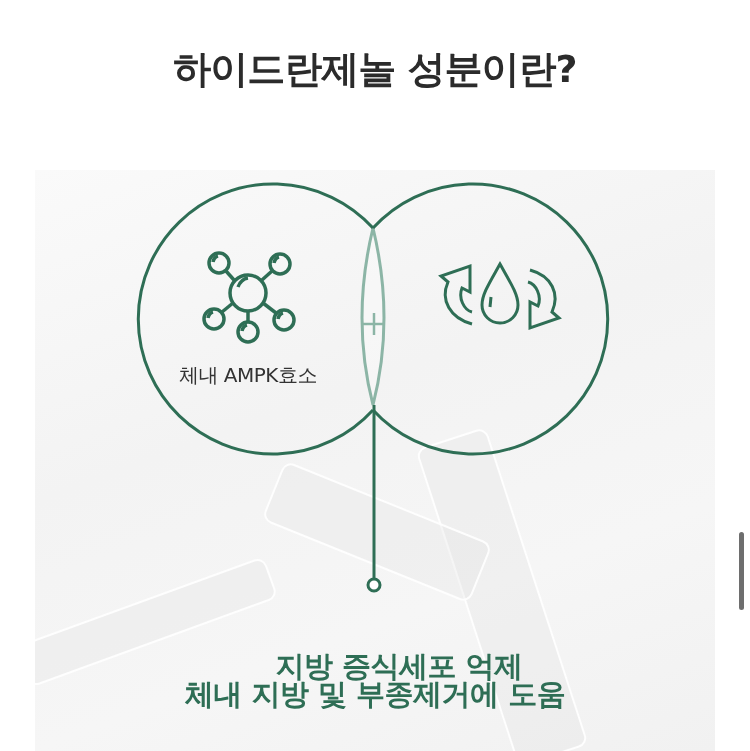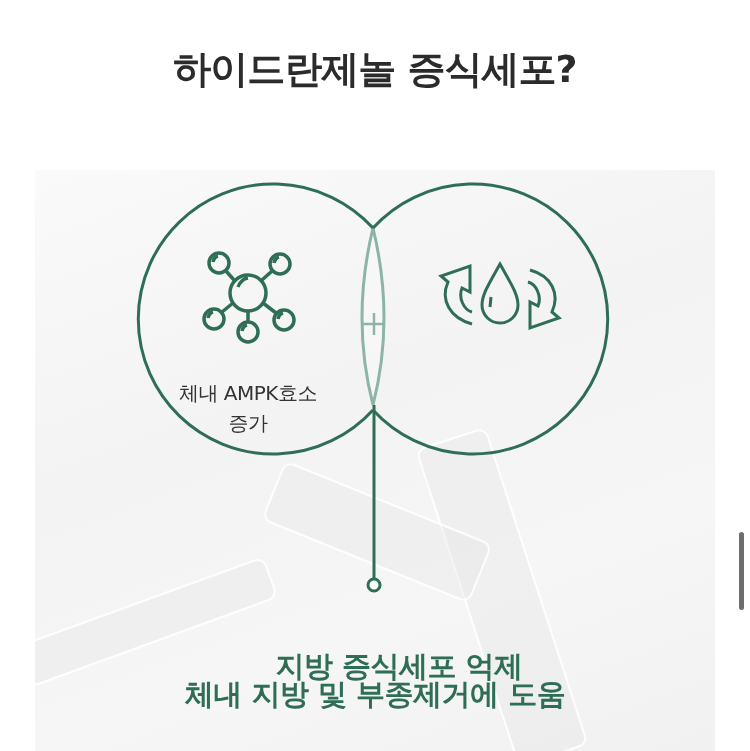--- a/index.html
+++ b/index.html
@@ -17,35 +17,34 @@
     overflow:hidden;
   }
   .deco {
     position:absolute; border:2px solid rgba(255,255,255,0.9); border-radius:10px;
     background:rgba(230,230,230,0.35);
   }
   svg.diagram { position:absolute; left:0; top:0; }
   .label {
     position:absolute; text-align:center; font-size:20px; color:#333333; line-height:30px;
     letter-spacing:-0.5px;
-    margin-top:18px;
   }
   .bottom-text {
     position:absolute; left:0; width:750px; text-align:center; font-weight:bold;
     font-size:29px; color:#2e6e55; letter-spacing:-0.5px;
   }
   .scrollbar {
     position:absolute; left:739px; top:532px; width:5px; height:78px; border-radius:3px;
     background:#6e6e6e;
   }
 </style>
 </head>
 <body>
 
-<div class="title">하이드란제놀 증식세포?</div>
+<div class="title">하이드란제놀 성분이란?</div>
 
 <div class="panel">
   <div class="deco" style="left:430px;top:260px;width:70px;height:330px;transform:rotate(-18deg);"></div>
   <div class="deco" style="left:230px;top:330px;width:220px;height:60px;transform:rotate(22deg);"></div>
   <div class="deco" style="left:-20px;top:430px;width:260px;height:40px;transform:rotate(-20deg);"></div>
 </div>
 
 <svg class="diagram" width="750" height="751" viewBox="0 0 750 751">
 
   <g>
@@ -87,21 +86,20 @@
   <g fill="none" stroke="#2e6e55" stroke-width="3">
     <path d="M500,264 C490,282 482,294 482,305 A18,18 0 0 0 518,305 C518,294 510,282 500,264 Z"></path>
     <path d="M491,297 L490,307"></path>
     <path d="M472,324 C450,318 440,300 448,282 L441,276 L470,266 L470,292 L462,288 C458,298 464,310 472,312"></path>
     <path d="M530,270 C552,276 560,294 552,312 L559,318 L530,328 L530,302 L538,306 C542,296 536,284 528,282"></path>
   </g>
 </svg>
 
 <div class="label" style="left:143px;top:360px;width:210px;">
   <div>체내 AMPK효소</div>
-  <div>증가</div>
 </div>
 
 <div class="label" style="left:410px;top:360px;width:180px;">
 </div>
 
 <div class="bottom-text" style="top:647px;margin-left:24px;">지방 증식세포 억제</div>
 <div class="bottom-text" style="top:675px;">체내 지방 및 부종제거에 도움</div>
 
 <div class="scrollbar"></div>
 

